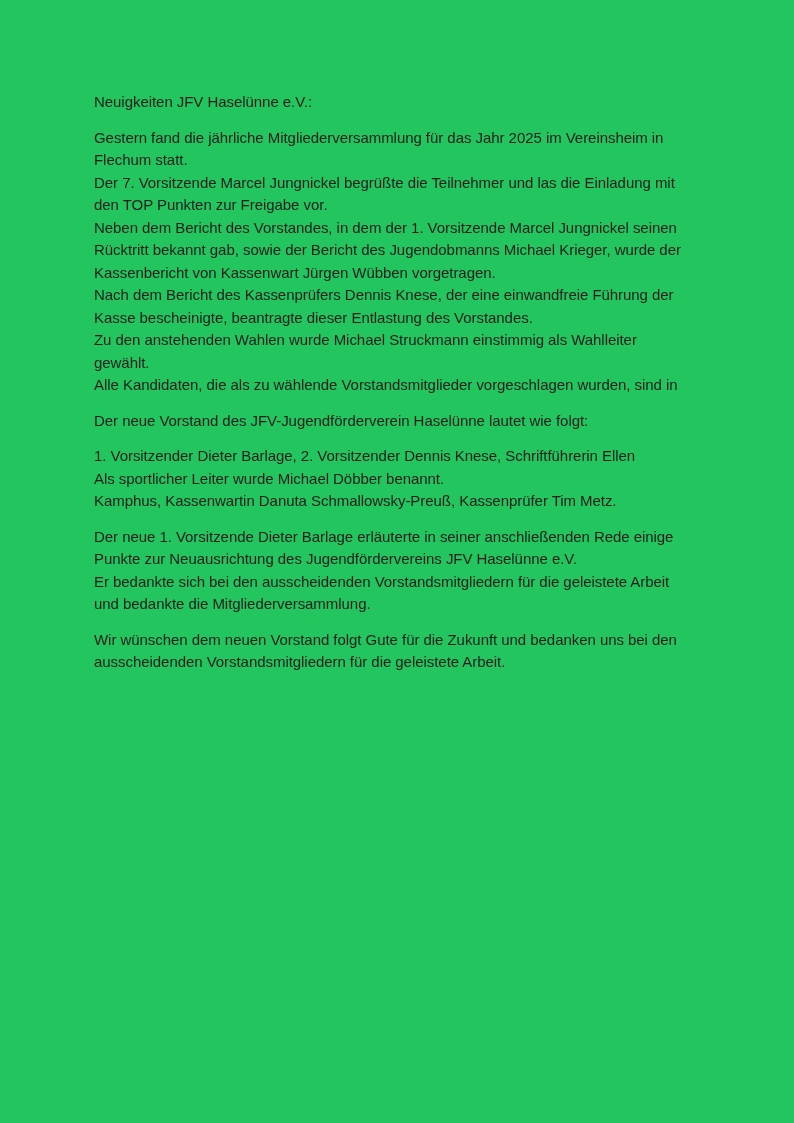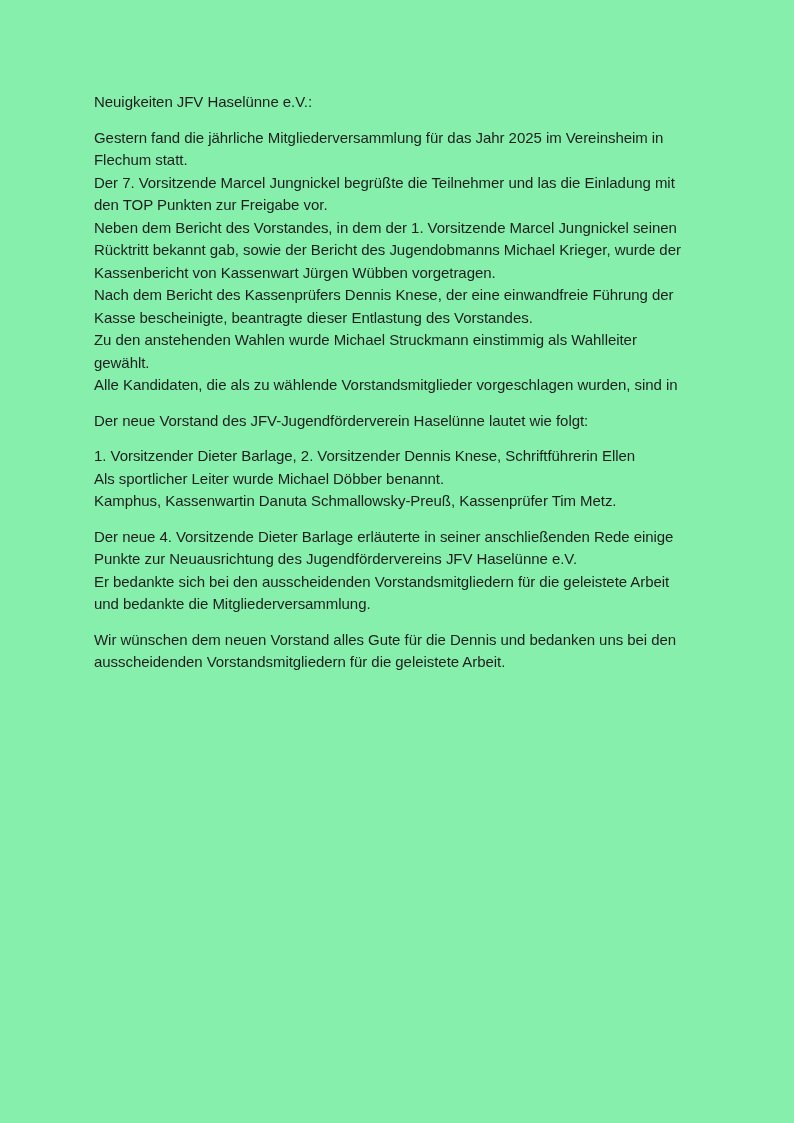--- a/index.html
+++ b/index.html
@@ -5,21 +5,21 @@
   html, body {
     margin: 0;
     padding: 0;
     background: #ffffff;
   }
   .page {
     position: relative;
     box-sizing: border-box;
     width: 794px;
     height: 1123px;
-    background: #86efac;
+    background: #22c55e;
     padding: 91px 94px 0 94px;
     color: #1e1e1e;
     font-family: "Liberation Sans", sans-serif;
     overflow: hidden;
   }
   .paragraph {
     margin: 0 0 13px 0;
   }
   .line {
     font-size: 15px;
@@ -59,24 +59,24 @@
     <div class="line">Der neue Vorstand des JFV-Jugendförderverein Haselünne lautet wie folgt:</div>
   </div>
 
   <div class="paragraph">
     <div class="line">1. Vorsitzender Dieter Barlage, 2. Vorsitzender Dennis Knese, Schriftführerin Ellen</div>
     <div class="line">Als sportlicher Leiter wurde Michael Döbber benannt.</div>
     <div class="line">Kamphus, Kassenwartin Danuta Schmallowsky-Preuß, Kassenprüfer Tim Metz.</div>
   </div>
 
   <div class="paragraph extra-gap">
-    <div class="line">Der neue 4. Vorsitzende Dieter Barlage erläuterte in seiner anschließenden Rede einige</div>
+    <div class="line">Der neue 1. Vorsitzende Dieter Barlage erläuterte in seiner anschließenden Rede einige</div>
     <div class="line">Punkte zur Neuausrichtung des Jugendfördervereins JFV Haselünne e.V.</div>
     <div class="line">Er bedankte sich bei den ausscheidenden Vorstandsmitgliedern für die geleistete Arbeit</div>
     <div class="line">und bedankte die Mitgliederversammlung.</div>
   </div>
 
   <div class="paragraph">
-    <div class="line">Wir wünschen dem neuen Vorstand alles Gute für die Dennis und bedanken uns bei den</div>
+    <div class="line">Wir wünschen dem neuen Vorstand folgt Gute für die Zukunft und bedanken uns bei den</div>
     <div class="line">ausscheidenden Vorstandsmitgliedern für die geleistete Arbeit.</div>
   </div>
 
 </div>
 
 </body></html>

